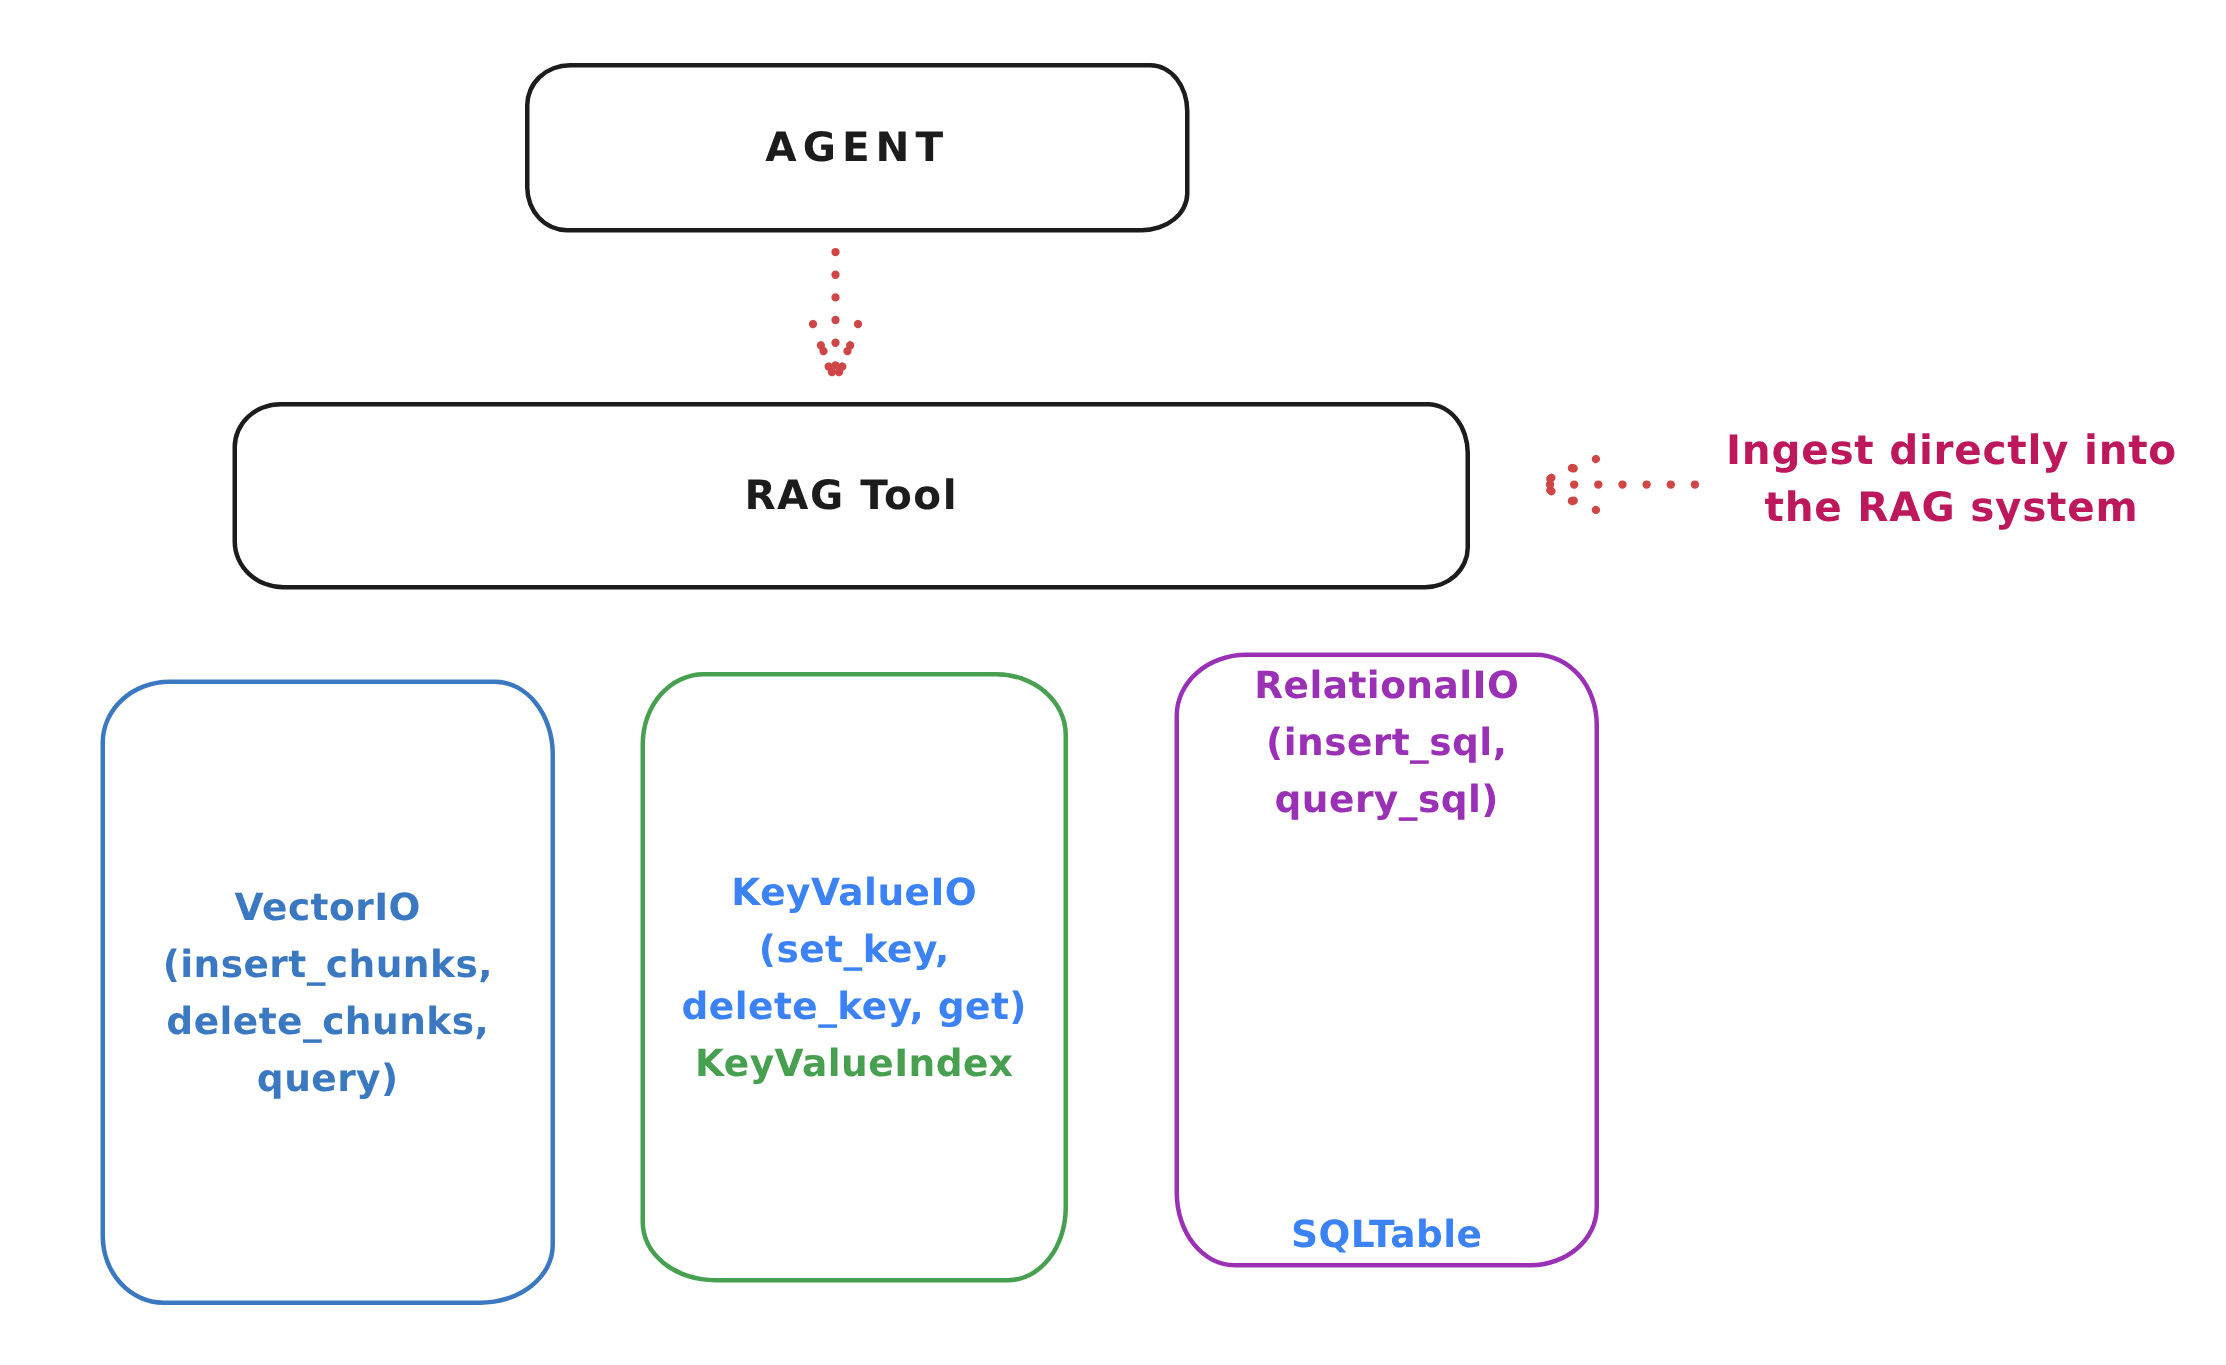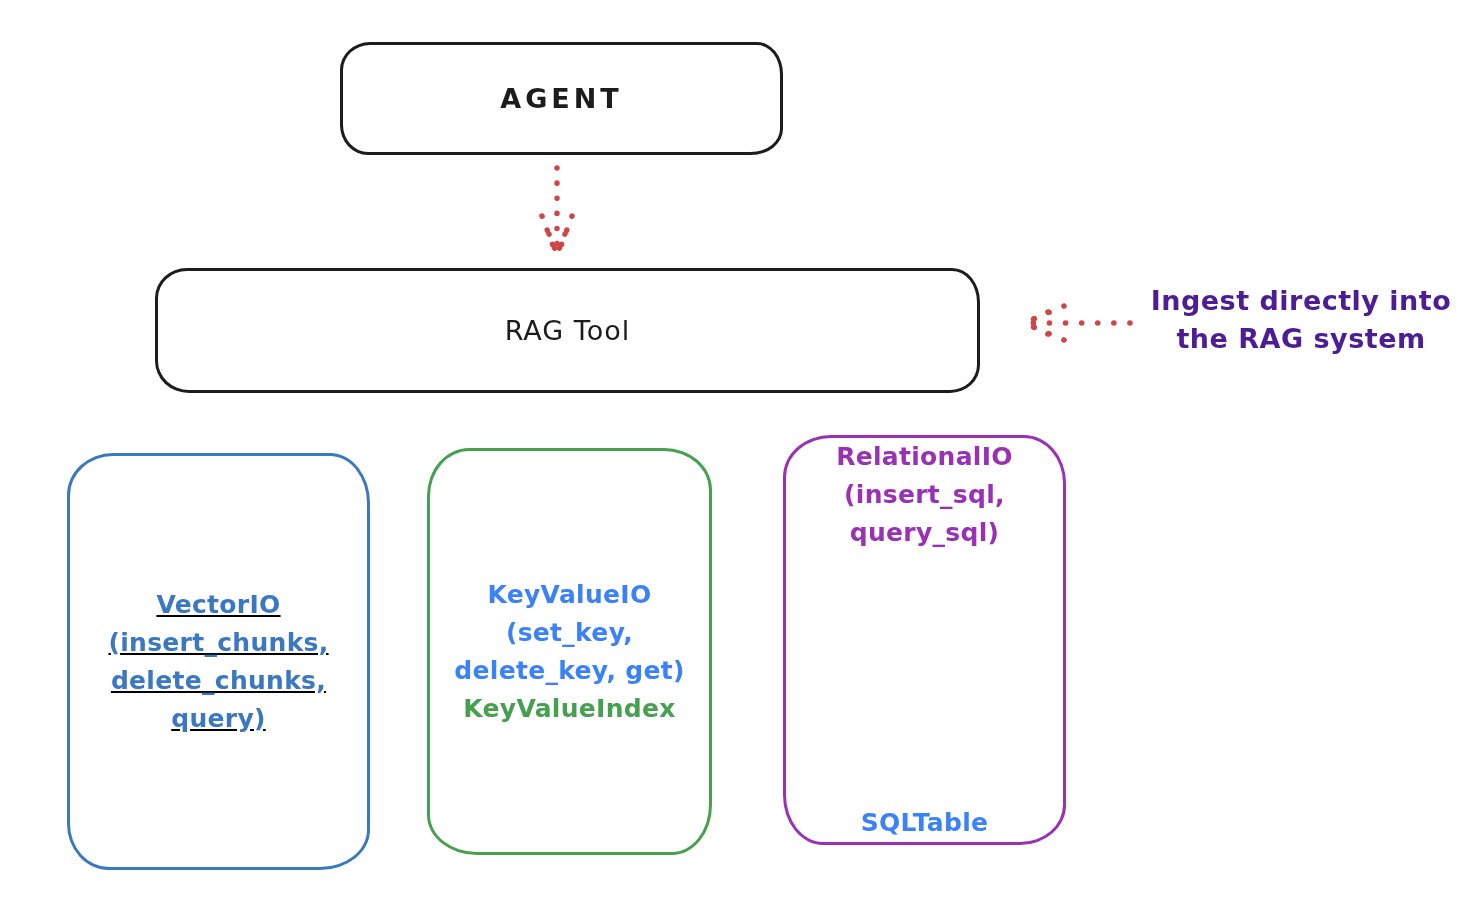--- a/index.html
+++ b/index.html
@@ -18,36 +18,36 @@
   .sketch-box {
     position: absolute;
     border: 3.5px solid #1c1c1c;
     background: #ffffff;
     display: flex;
     align-items: center;
     justify-content: center;
     box-sizing: border-box;
   }
   .agent-box {
-    left: 340px; top: 42px; width: 443px; height: 113px;
+    left: 350px; top: 42px; width: 443px; height: 113px;
     border-radius: 30px 26px 32px 28px / 28px 32px 26px 30px;
   }
   .agent-label {
     font-size: 27px;
     font-weight: 700;
     letter-spacing: 4px;
     color: #1c1c1c;
   }
   .rag-box {
     left: 155px; top: 268px; width: 825px; height: 125px;
     border-radius: 32px 28px 30px 34px / 30px 34px 28px 32px;
   }
   .rag-label {
     font-size: 27px;
-    font-weight: 400;
+    font-weight: 700;
     letter-spacing: 1px;
     color: #1c1c1c;
   }
   .storage-box {
     position: absolute;
     border: 3.5px solid;
     background: #ffffff;
     box-sizing: border-box;
     display: flex;
     flex-direction: column;
@@ -64,21 +64,20 @@
   }
   .storage-box .index-label {
     font-size: 25px;
     font-weight: 600;
     line-height: 38px;
     letter-spacing: 0.3px;
   }
   .box-vector {
     left: 67px; top: 453px; width: 303px; height: 417px;
     border-radius: 46px 40px 50px 42px / 42px 50px 40px 46px;
-    text-decoration: underline;
   }
   .box-keyvalue {
     left: 427px; top: 448px; width: 285px; height: 407px;
     border-radius: 42px 48px 40px 50px / 48px 42px 50px 40px;
   }
   .box-relational {
     left: 783px; top: 435px; width: 283px; height: 410px;
     border-radius: 48px 42px 46px 40px / 42px 48px 40px 50px;
     justify-content: space-between;
   }
@@ -121,21 +120,21 @@
     </g>
     <g stroke="currentColor" stroke-width="5.5" stroke-linecap="round" stroke-dasharray="0.1 16" fill="none">
       <line x1="1130" y1="323" x2="1030" y2="323"></line>
       <line x1="1064" y1="306" x2="1026" y2="322"></line>
       <line x1="1064" y1="340" x2="1026" y2="324"></line>
       <line x1="1048" y1="312" x2="1026" y2="323"></line>
       <line x1="1048" y1="334" x2="1026" y2="323"></line>
     </g>
   </svg>
 
-  <div class="annotation-text" style="color: #4c1d95;">
+  <div class="annotation-text" style="color: #be185d;">
     <div>Ingest directly into</div>
     <div>the RAG system</div>
   </div>
 
   <div class="storage-box box-vector" style="border-color: rgb(59, 120, 194);">
     <div class="methods" style="color: rgb(59, 120, 194);">VectorIO
 (insert_chunks,
 delete_chunks,
 query)</div>
   </div>

